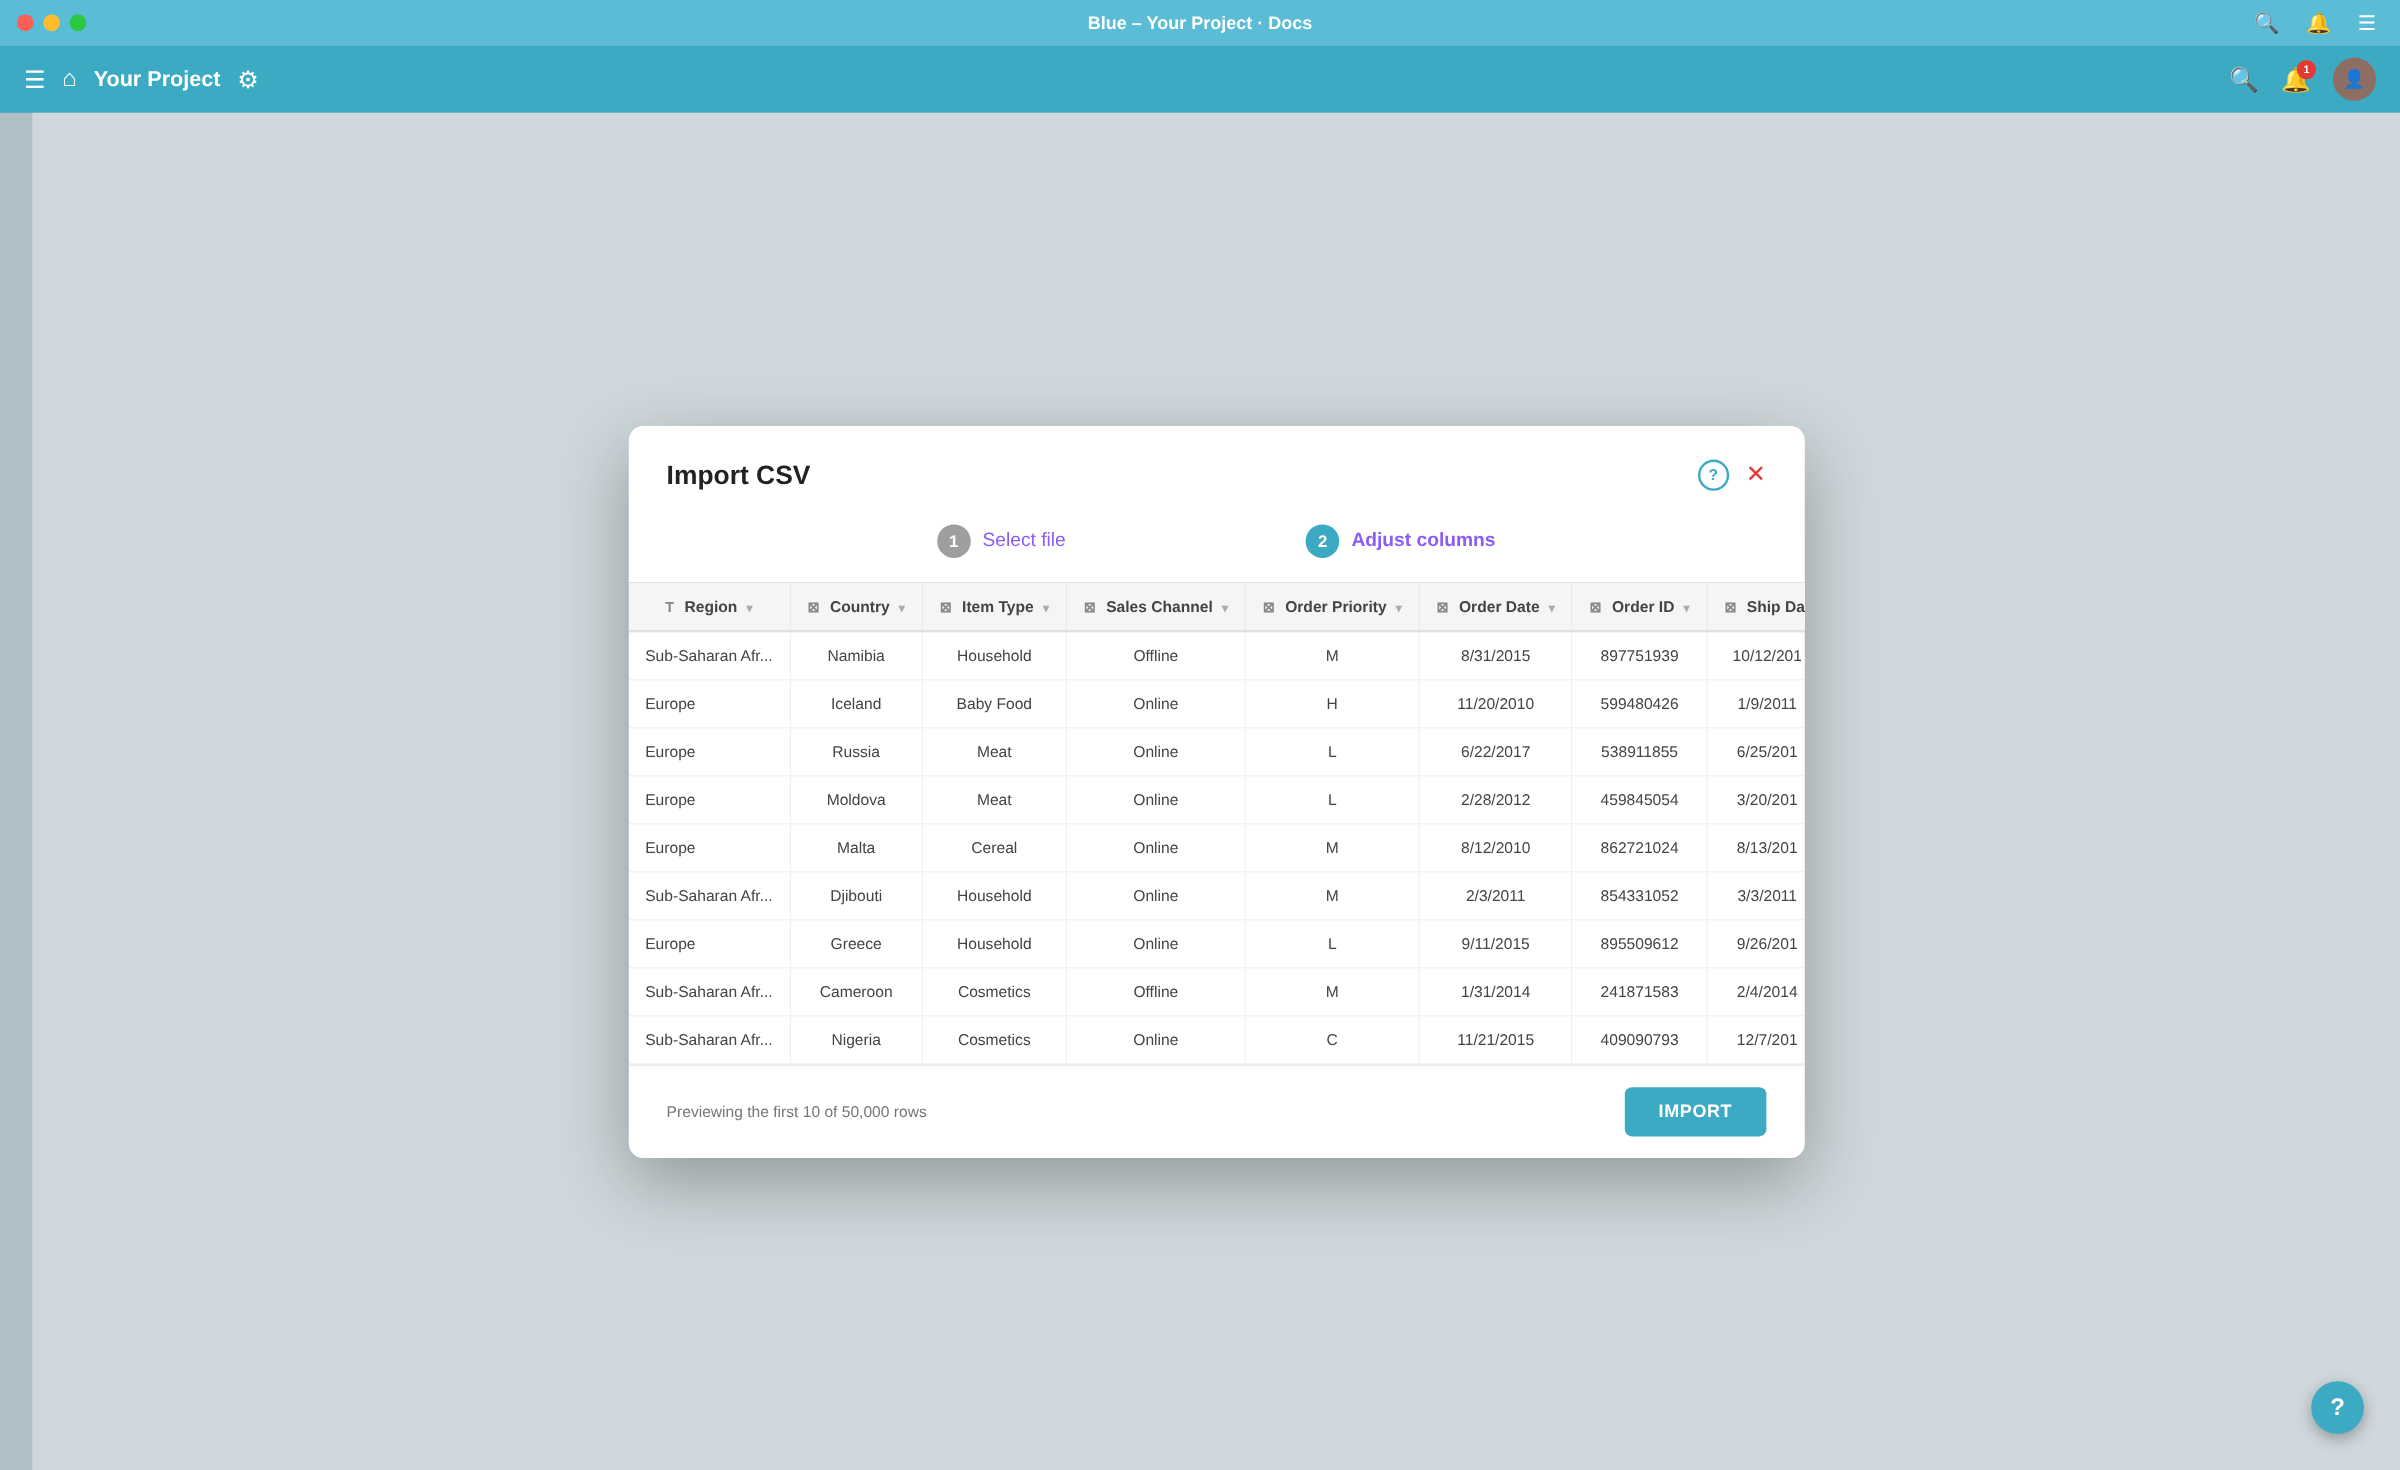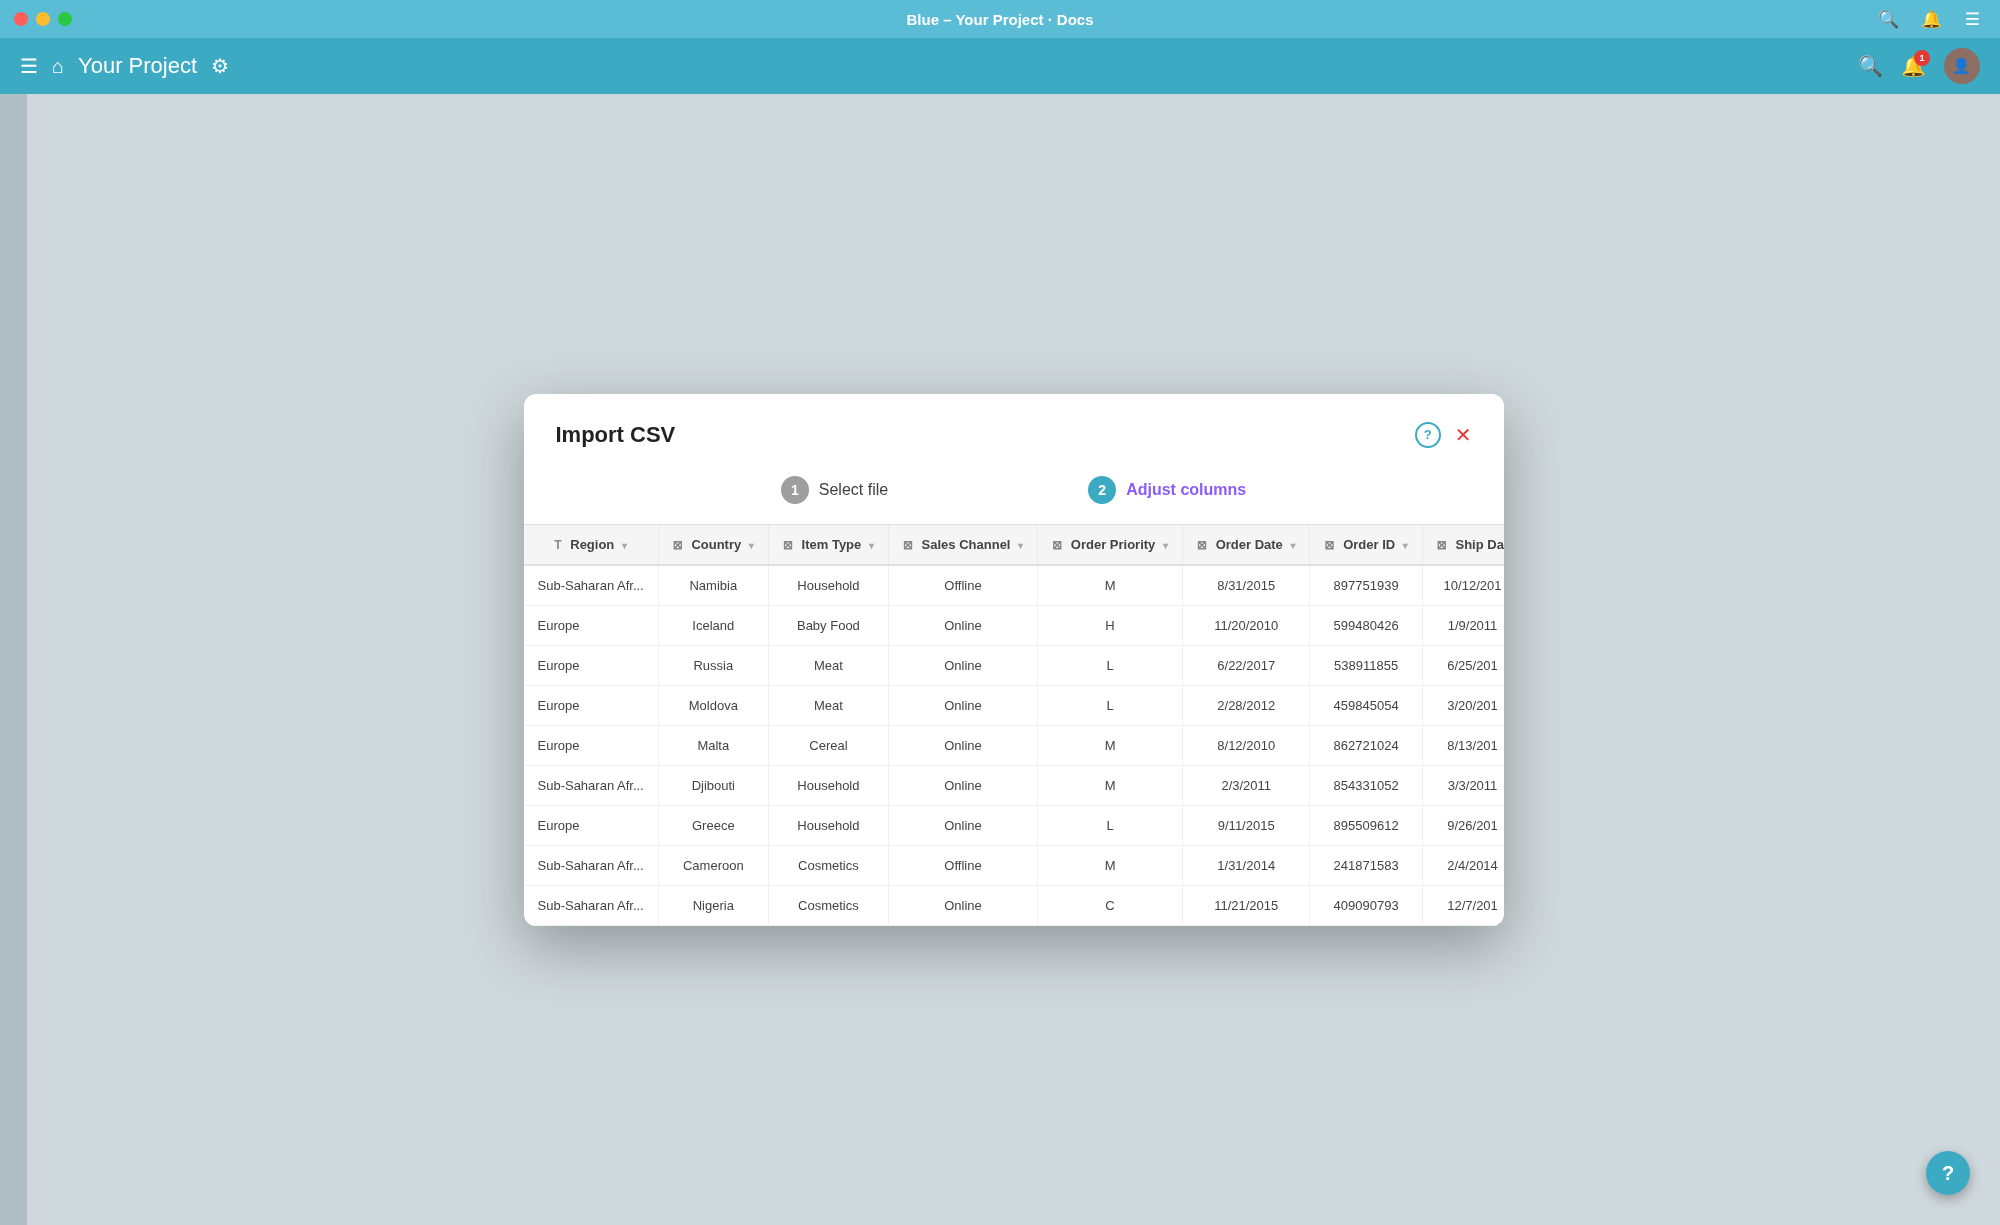--- a/index.html
+++ b/index.html
@@ -55,22 +55,22 @@
       padding: 0 20px;
       position: relative;
     }
     .app-bar-left {
       display: flex;
       align-items: center;
       gap: 14px;
     }
     .app-bar-title {
       color: white;
-      font-size: 22px;
-      font-weight: 400;
+      font-size: 18px;
+      font-weight: 700;
     }
     .app-bar-icon { color: white; font-size: 20px; cursor: pointer; }
     .app-bar-right {
       position: absolute;
       right: 20px;
       display: flex;
       align-items: center;
       gap: 18px;
     }
     .notification-badge {
@@ -187,21 +187,21 @@
       align-items: center;
       justify-content: center;
       font-size: 14px;
       font-weight: bold;
       color: white;
     }
     .step-num-inactive { background: #9e9e9e; }
     .step-num-active { background: #3daac4; }
     .step-label {
       font-size: 16px;
-      color: #404040;
+      color: #8b5cf6;
     }
     .step-label-active { color: #8b5cf6; font-weight: 700; }
 
     
     .table-container {
       flex: 1;
       overflow-x: auto;
       overflow-y: auto;
       border-top: 1px solid #e0e0e0;
     }
@@ -484,17 +484,21 @@
               <td>Online</td>
               <td>C</td>
               <td>11/21/2015</td>
               <td>409090793</td>
               <td>12/7/201</td>
             </tr>
           </tbody>
       </table>
     </div>
 
+    <div class="modal-footer">
+      <span class="preview-text">Previewing the first 10 of 50,000 rows</span>
+      <button class="import-btn">IMPORT</button>
+    </div>
 
   </div>
 </div>
 
 <div class="help-fab">?</div>
 
 </body></html>

